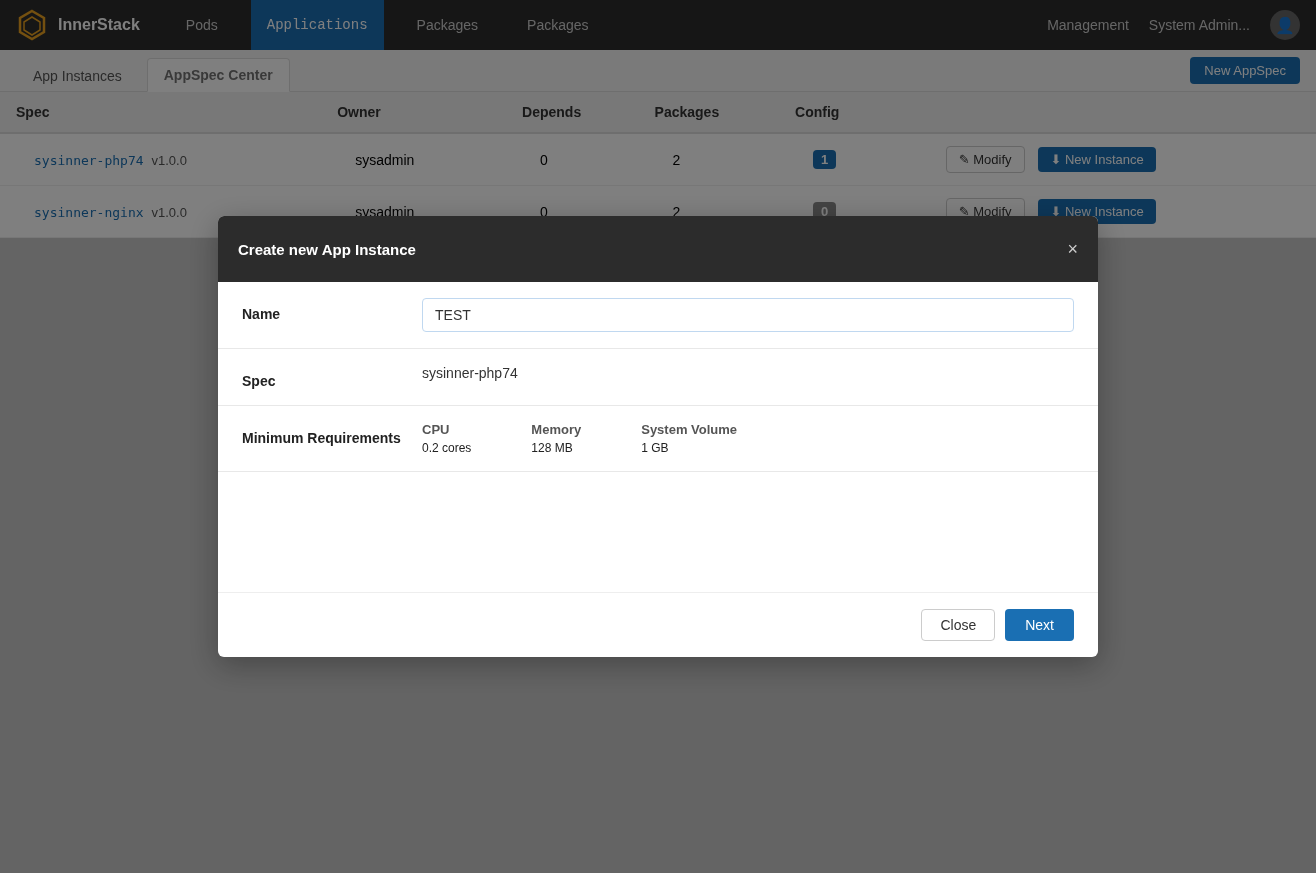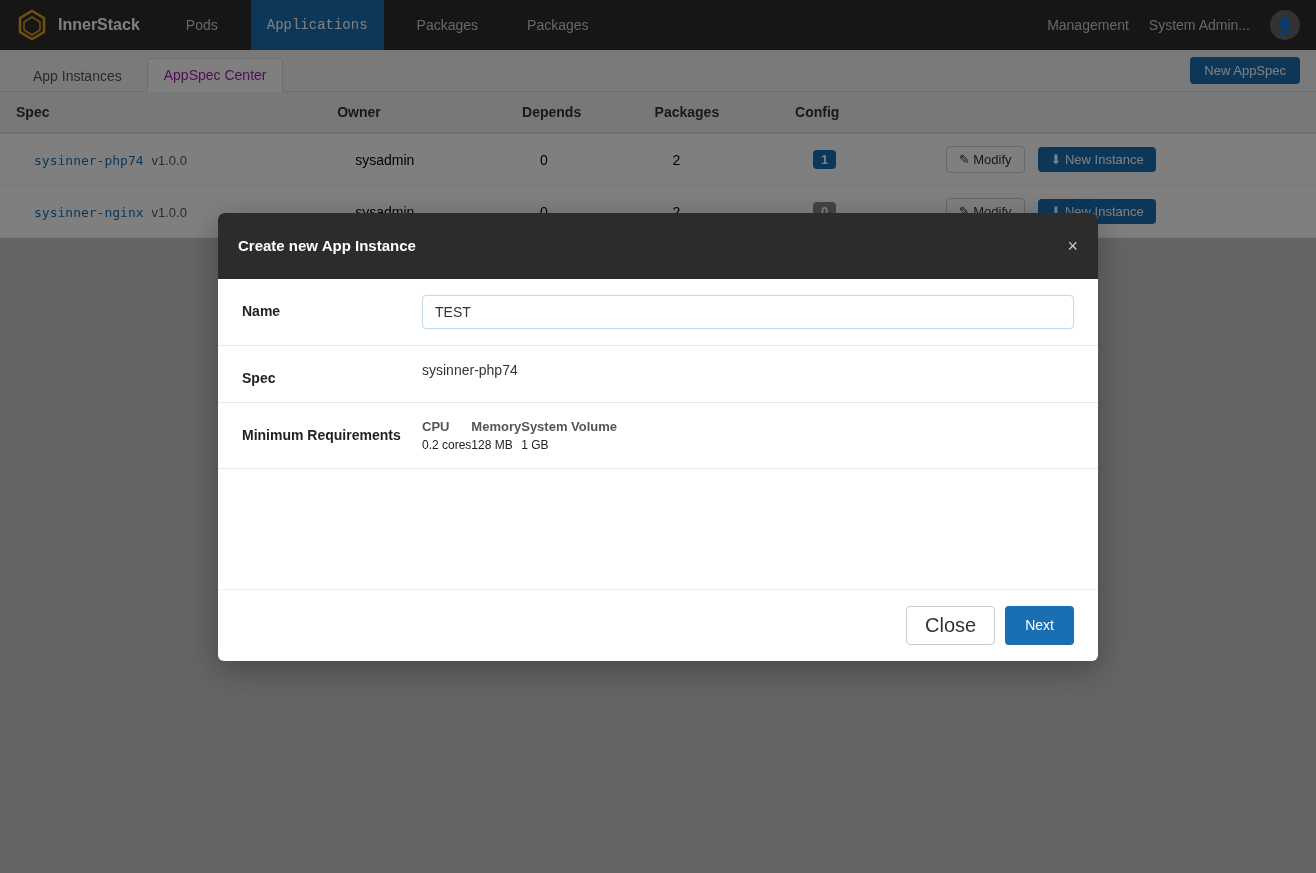--- a/index.html
+++ b/index.html
@@ -89,22 +89,22 @@
       border-bottom: none;
       border-radius: 4px 4px 0 0;
       background: transparent;
       position: relative;
       top: 1px;
     }
     .subnav-tab.active {
       background: #fff;
       border-color: #ddd;
       border-bottom: 1px solid #fff;
-      color: #a21caf;
-      font-weight: 400;
+      color: #737373;
+      font-weight: 700;
     }
     .subnav-btn {
       margin-left: auto;
       background: #1a6fb3;
       color: #fff;
       border: none;
       border-radius: 4px;
       padding: 6px 14px;
       font-size: 13px;
       cursor: pointer;
@@ -257,20 +257,21 @@
       outline: none;
       background: #fff;
     }
     .modal-spec-value {
       font-size: 14px;
       color: #333;
       padding-top: 8px;
     }
     .modal-requirements {
       display: flex;
+      gap: 60px;
     }
     .req-item {}
     .req-label {
       font-size: 13px;
       font-weight: 600;
       color: #555;
       margin-bottom: 4px;
     }
     .req-value {
       font-size: 12px;
@@ -282,21 +283,21 @@
       display: flex;
       justify-content: flex-end;
       gap: 10px;
       border-top: 1px solid #eee;
     }
     .btn-close-modal {
       background: #fff;
       border: 1px solid #ccc;
       border-radius: 4px;
       padding: 7px 18px;
-      font-size: 20px;
+      font-size: 14px;
       cursor: pointer;
       color: #333;
     }
     .btn-next {
       background: #1a6fb3;
       color: #fff;
       border: none;
       border-radius: 4px;
       padding: 7px 20px;
       font-size: 14px;

